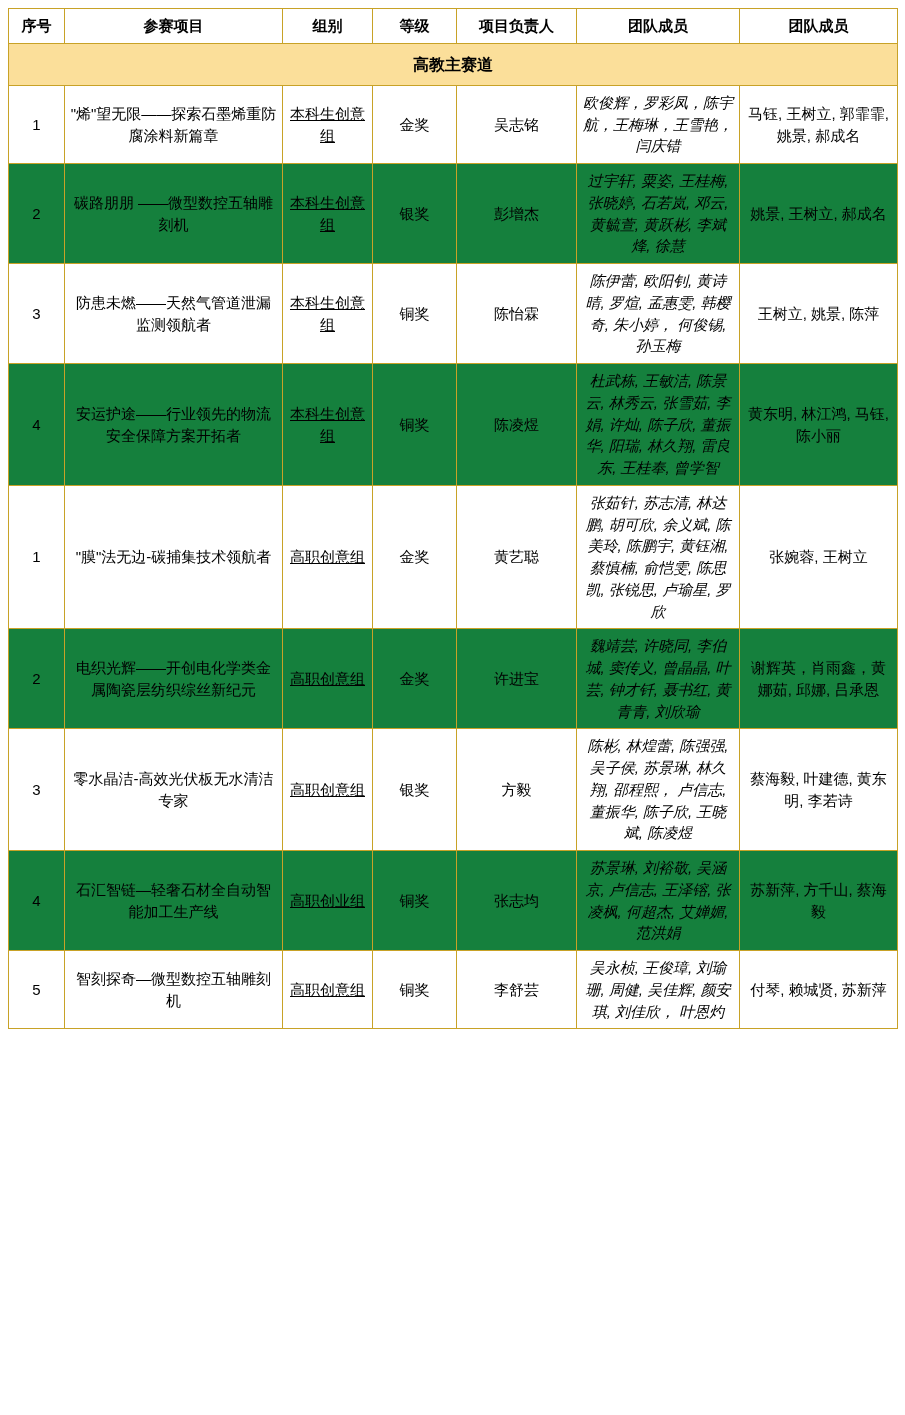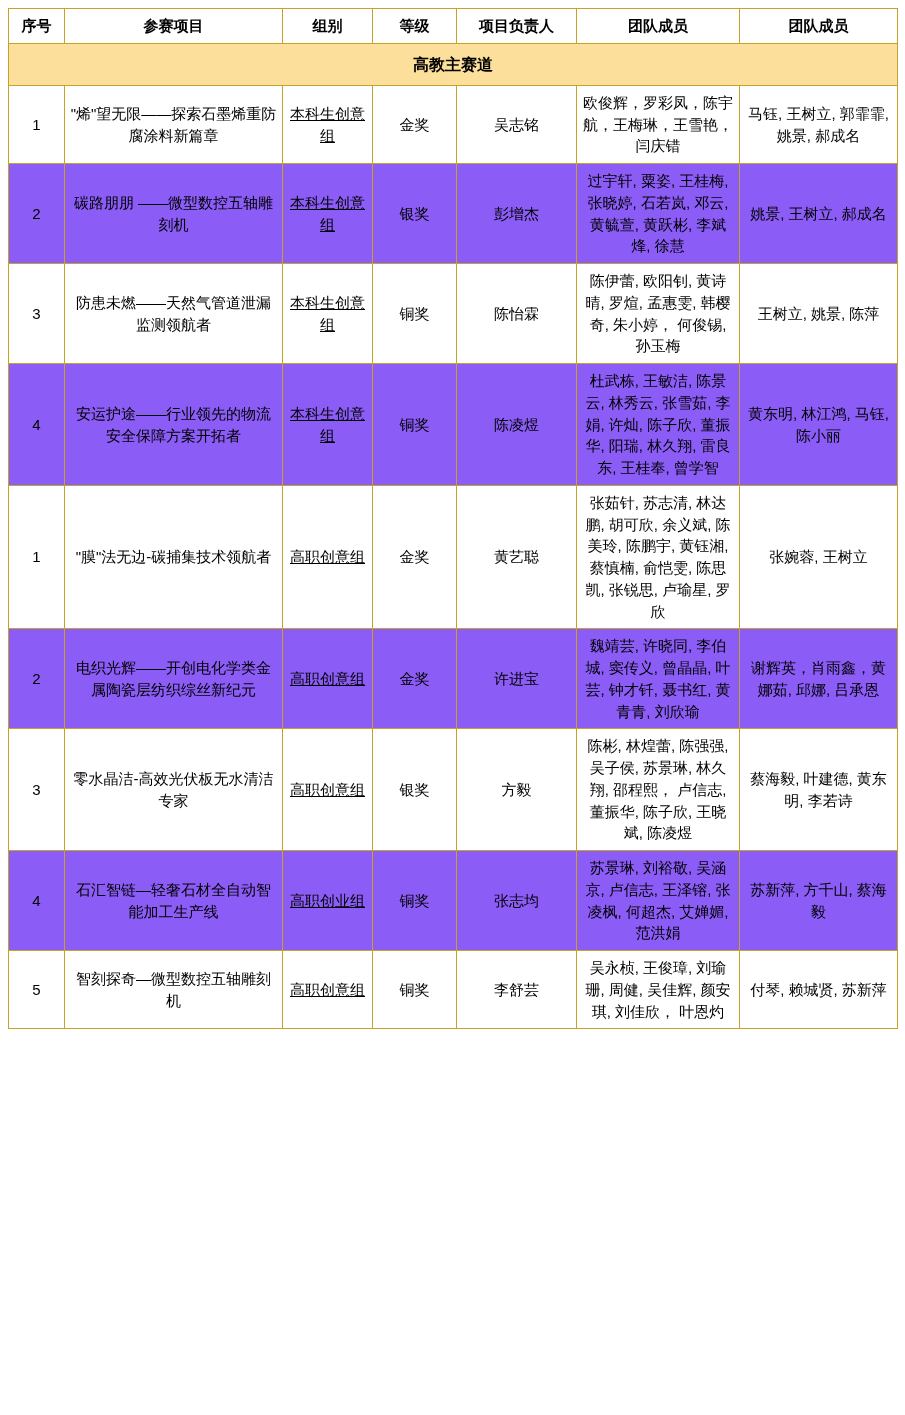--- a/index.html
+++ b/index.html
@@ -40,35 +40,35 @@
     margin-top: 14px;
   }
   tr.section-row td {
     background: #fbdf9a;
     font-weight: bold;
     font-size: 16px;
     padding: 9px 4px;
     text-align: center;
   }
   tr.shade td {
-    background: #8b5cf6;
+    background: #15803d;
     margin-left: 28px;
   }
   tr.plain td {
     background: #ffffff;
   }
   col.c-no      { width: 56px; }
   col.c-project { width: 218px; }
   col.c-group   { width: 90px; }
   col.c-level   { width: 84px; }
   col.c-leader  { width: 120px; }
   col.c-members { width: 163px; }
   col.c-teacher { width: 158px; }
   td.col-project { font-size: 15px; }
-  td.col-members { font-size: 14.5px; line-height: 1.5; }
+  td.col-members { font-size: 14.5px; line-height: 1.5; font-style: italic; }
   td.col-teacher { font-size: 15px; line-height: 1.5; }
   td.col-group   { font-size: 15px; text-decoration: underline; }
 </style>
 </head>
 <body>
 
 <div class="page">
   <table class="award-table">
     <colgroup>
       <col class="c-no">

